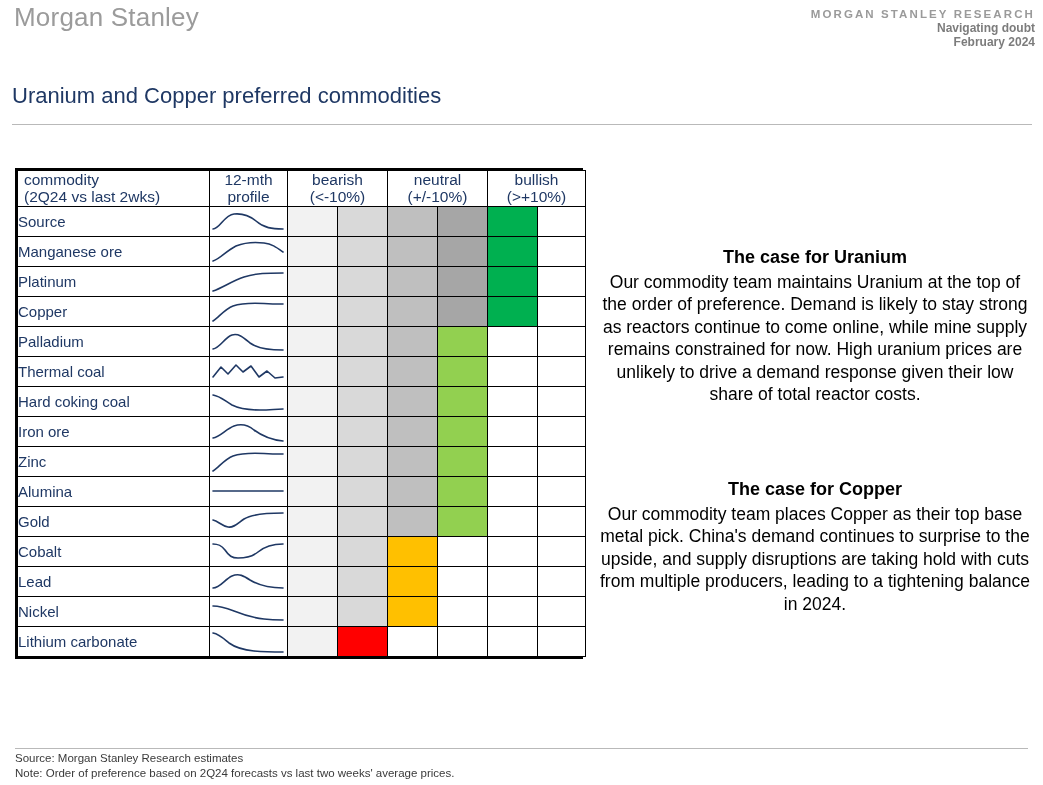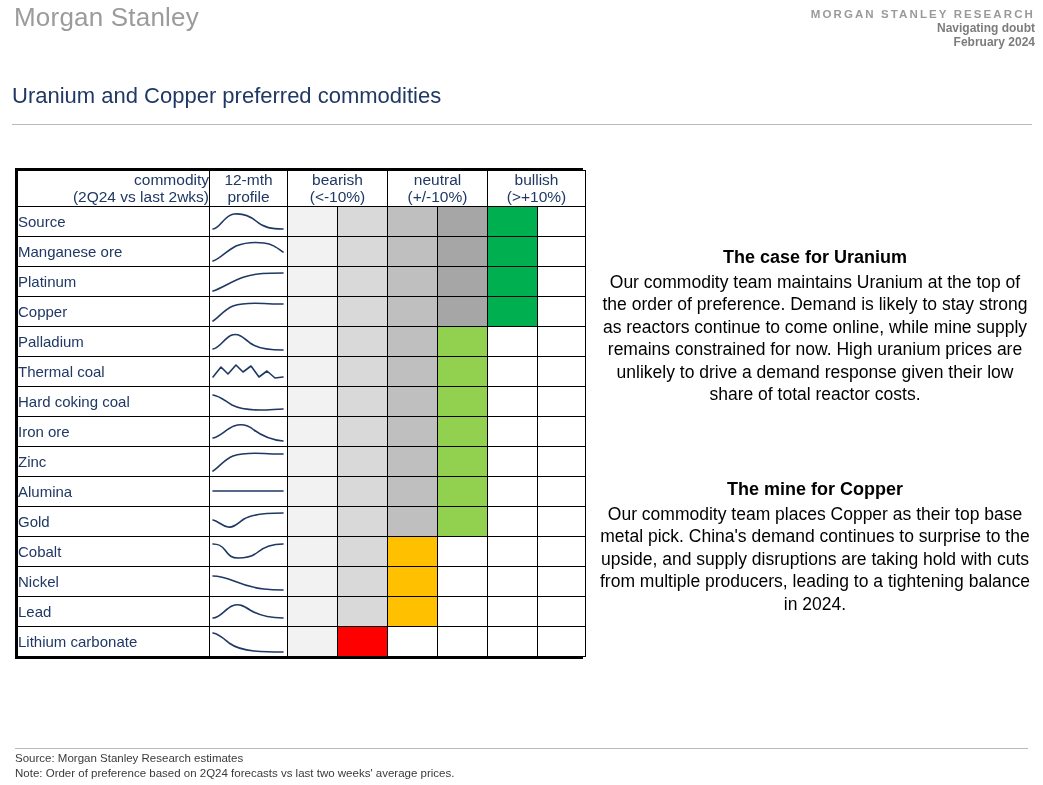--- a/index.html
+++ b/index.html
@@ -69,21 +69,21 @@
   th.hdr {
     color: #1f3864;
     font-size: 15.5px;
     font-weight: normal;
     text-align: center;
     line-height: 1.12;
     padding: 4px 2px 5px 2px;
     background: #fff;
   }
   th.hdr.left {
-    text-align: right;
+    text-align: left;
     padding-left: 6px;
   }
   td.name {
     color: #1f3864;
     font-size: 15px;
     padding: 3px 0 3px 6px;
     white-space: nowrap;
     background: #fff;
     height: 30px;
   }
@@ -351,38 +351,38 @@
               </svg>
             </td>
             <td class="cell" style="background: rgb(242, 242, 242);"></td>
             <td class="cell" style="background: rgb(217, 217, 217);"></td>
             <td class="cell" style="background: rgb(255, 192, 0);"></td>
             <td class="cell" style="background: rgb(255, 255, 255);"></td>
             <td class="cell" style="background: rgb(255, 255, 255);"></td>
             <td class="cell" style="background: rgb(255, 255, 255);"></td>
           </tr>
           <tr>
+            <td class="name">Lead</td>
+            <td class="spark">
+              <svg width="76" height="28" viewBox="0 0 76 28" aria-hidden="true">
+                <path d="M3,21 C10,21 15,12 22,9 C29,6 34,9 40,13 C48,18 60,21 73,21" fill="none" stroke="#1f3864" stroke-width="1.6" stroke-linecap="round" stroke-linejoin="round"></path>
+              </svg>
+            </td>
+            <td class="cell" style="background: rgb(242, 242, 242);"></td>
+            <td class="cell" style="background: rgb(217, 217, 217);"></td>
+            <td class="cell" style="background: rgb(255, 192, 0);"></td>
+            <td class="cell" style="background: rgb(255, 255, 255);"></td>
+            <td class="cell" style="background: rgb(255, 255, 255);"></td>
+            <td class="cell" style="background: rgb(255, 255, 255);"></td>
+          </tr>
+          <tr>
             <td class="name">Nickel</td>
             <td class="spark">
               <svg width="76" height="28" viewBox="0 0 76 28" aria-hidden="true">
                 <path d="M3,9 C10,9 16,11 24,14 C34,18 44,21 54,22 C62,23 67,23 73,23" fill="none" stroke="#1f3864" stroke-width="1.6" stroke-linecap="round" stroke-linejoin="round"></path>
-              </svg>
-            </td>
-            <td class="cell" style="background: rgb(242, 242, 242);"></td>
-            <td class="cell" style="background: rgb(217, 217, 217);"></td>
-            <td class="cell" style="background: rgb(255, 192, 0);"></td>
-            <td class="cell" style="background: rgb(255, 255, 255);"></td>
-            <td class="cell" style="background: rgb(255, 255, 255);"></td>
-            <td class="cell" style="background: rgb(255, 255, 255);"></td>
-          </tr>
-          <tr>
-            <td class="name">Lead</td>
-            <td class="spark">
-              <svg width="76" height="28" viewBox="0 0 76 28" aria-hidden="true">
-                <path d="M3,21 C10,21 15,12 22,9 C29,6 34,9 40,13 C48,18 60,21 73,21" fill="none" stroke="#1f3864" stroke-width="1.6" stroke-linecap="round" stroke-linejoin="round"></path>
               </svg>
             </td>
             <td class="cell" style="background: rgb(242, 242, 242);"></td>
             <td class="cell" style="background: rgb(217, 217, 217);"></td>
             <td class="cell" style="background: rgb(255, 192, 0);"></td>
             <td class="cell" style="background: rgb(255, 255, 255);"></td>
             <td class="cell" style="background: rgb(255, 255, 255);"></td>
             <td class="cell" style="background: rgb(255, 255, 255);"></td>
           </tr>
           <tr>
@@ -402,21 +402,21 @@
         </tbody>
     </table>
   </div>
 
   <div class="case-block" id="caseUranium">
     <h3>The case for Uranium</h3>
     <div>Our commodity team maintains Uranium at the top of the order of preference. Demand is likely to stay strong as reactors continue to come online, while mine supply remains constrained for now. High uranium prices are unlikely to drive a demand response given their low share of total reactor costs.</div>
   </div>
 
   <div class="case-block" id="caseCopper">
-    <h3>The mine for Copper</h3>
+    <h3>The case for Copper</h3>
     <div>Our commodity team places Copper as their top base metal pick. China's demand continues to surprise to the upside, and supply disruptions are taking hold with cuts from multiple producers, leading to a tightening balance in 2024.</div>
   </div>
 
   <div class="footer-rule"></div>
   <div class="src">Source: Morgan Stanley Research estimates</div>
   <div class="note">Note: Order of preference based on 2Q24 forecasts vs last two weeks' average prices.</div>
 
 </div>
 
 </body></html>

